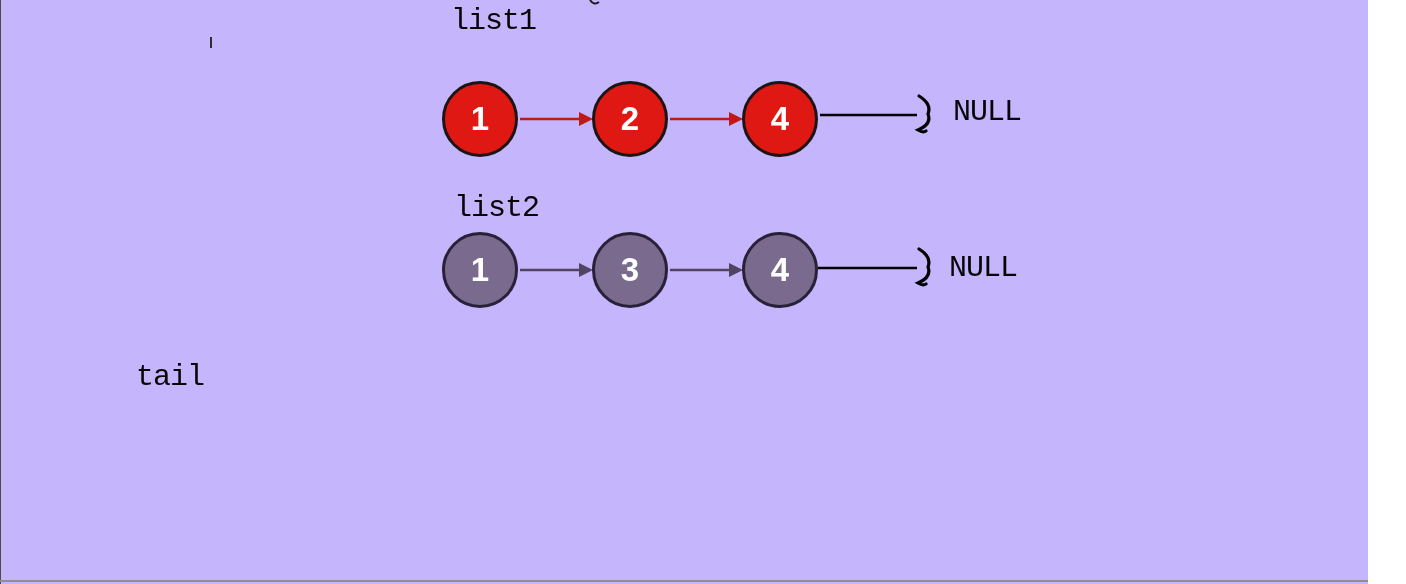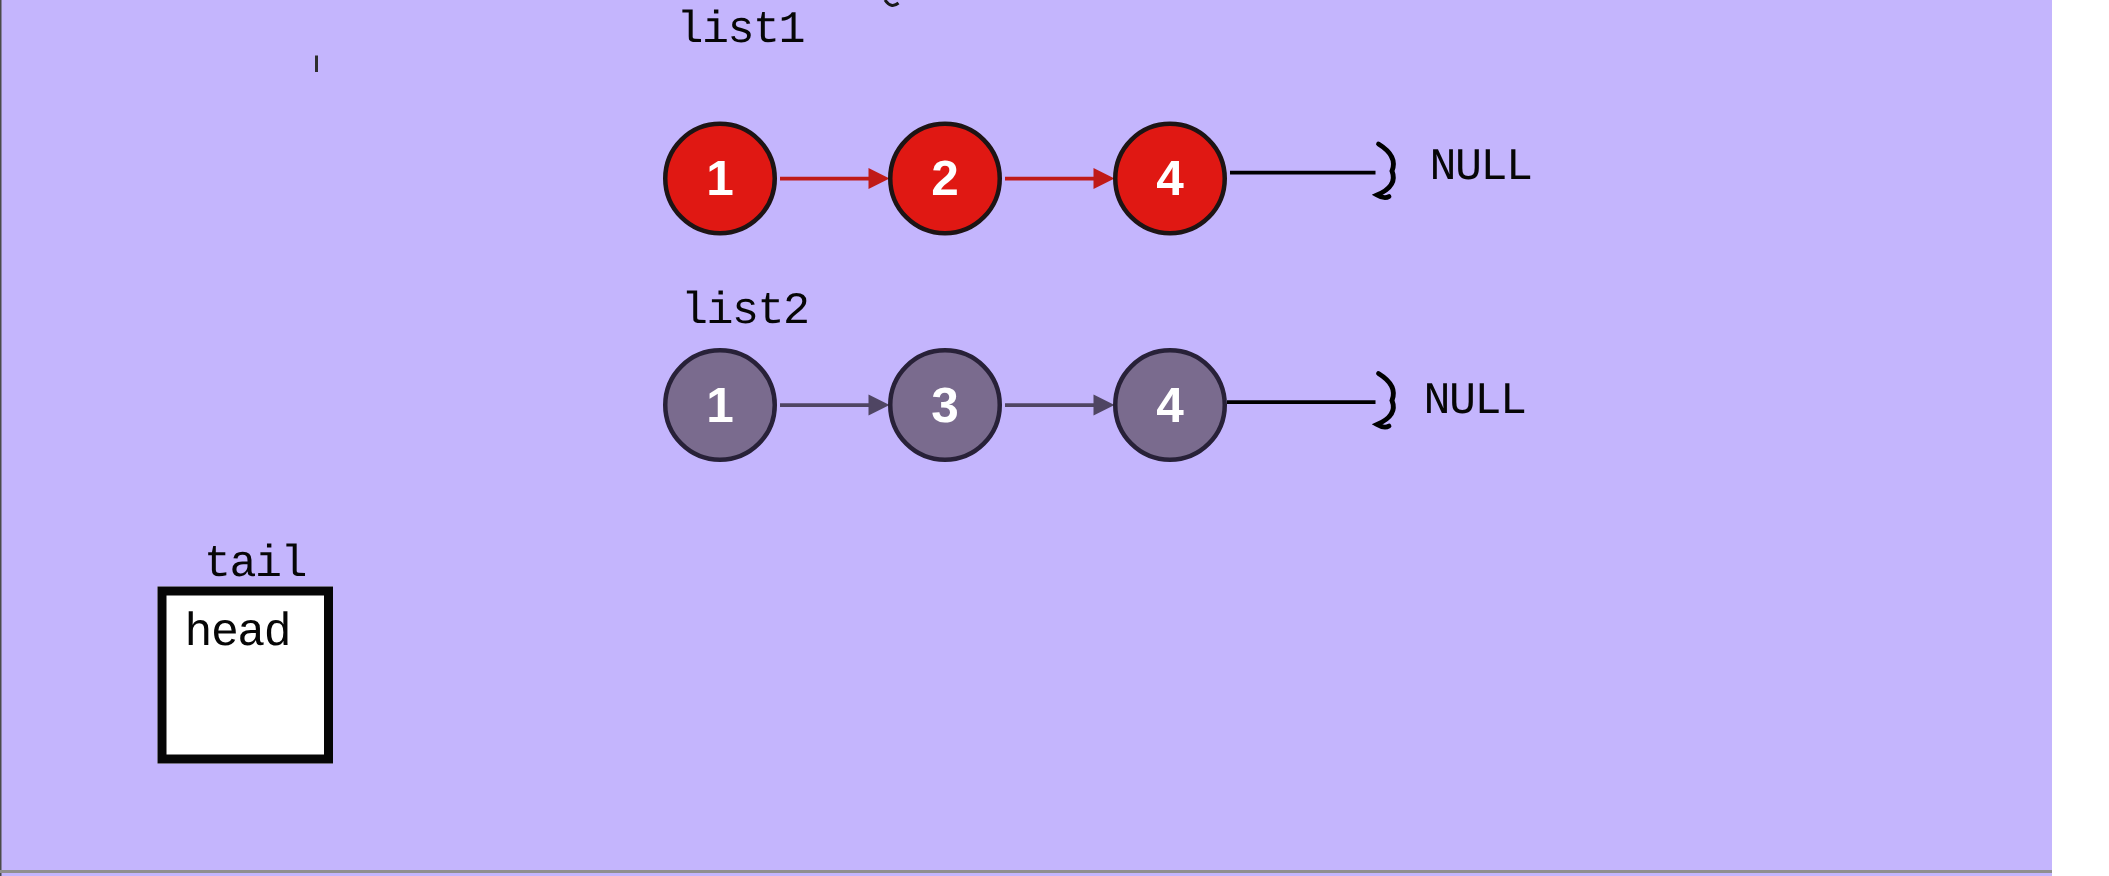--- a/index.html
+++ b/index.html
@@ -119,17 +119,14 @@
   <div class="node red l1n3">4</div>
   <div class="label lbl-null1">NULL</div>
 
   <div class="label lbl-list2">list2</div>
   <div class="node purple l2n1">1</div>
   <div class="node purple l2n2">3</div>
   <div class="node purple l2n3">4</div>
   <div class="label lbl-null2">NULL</div>
 
   <div class="label lbl-tail">tail</div>
-  <div class="head-box">
-    <span class="head-label">head</span>
-  </div>
 
 </div>
 
 </body></html>

